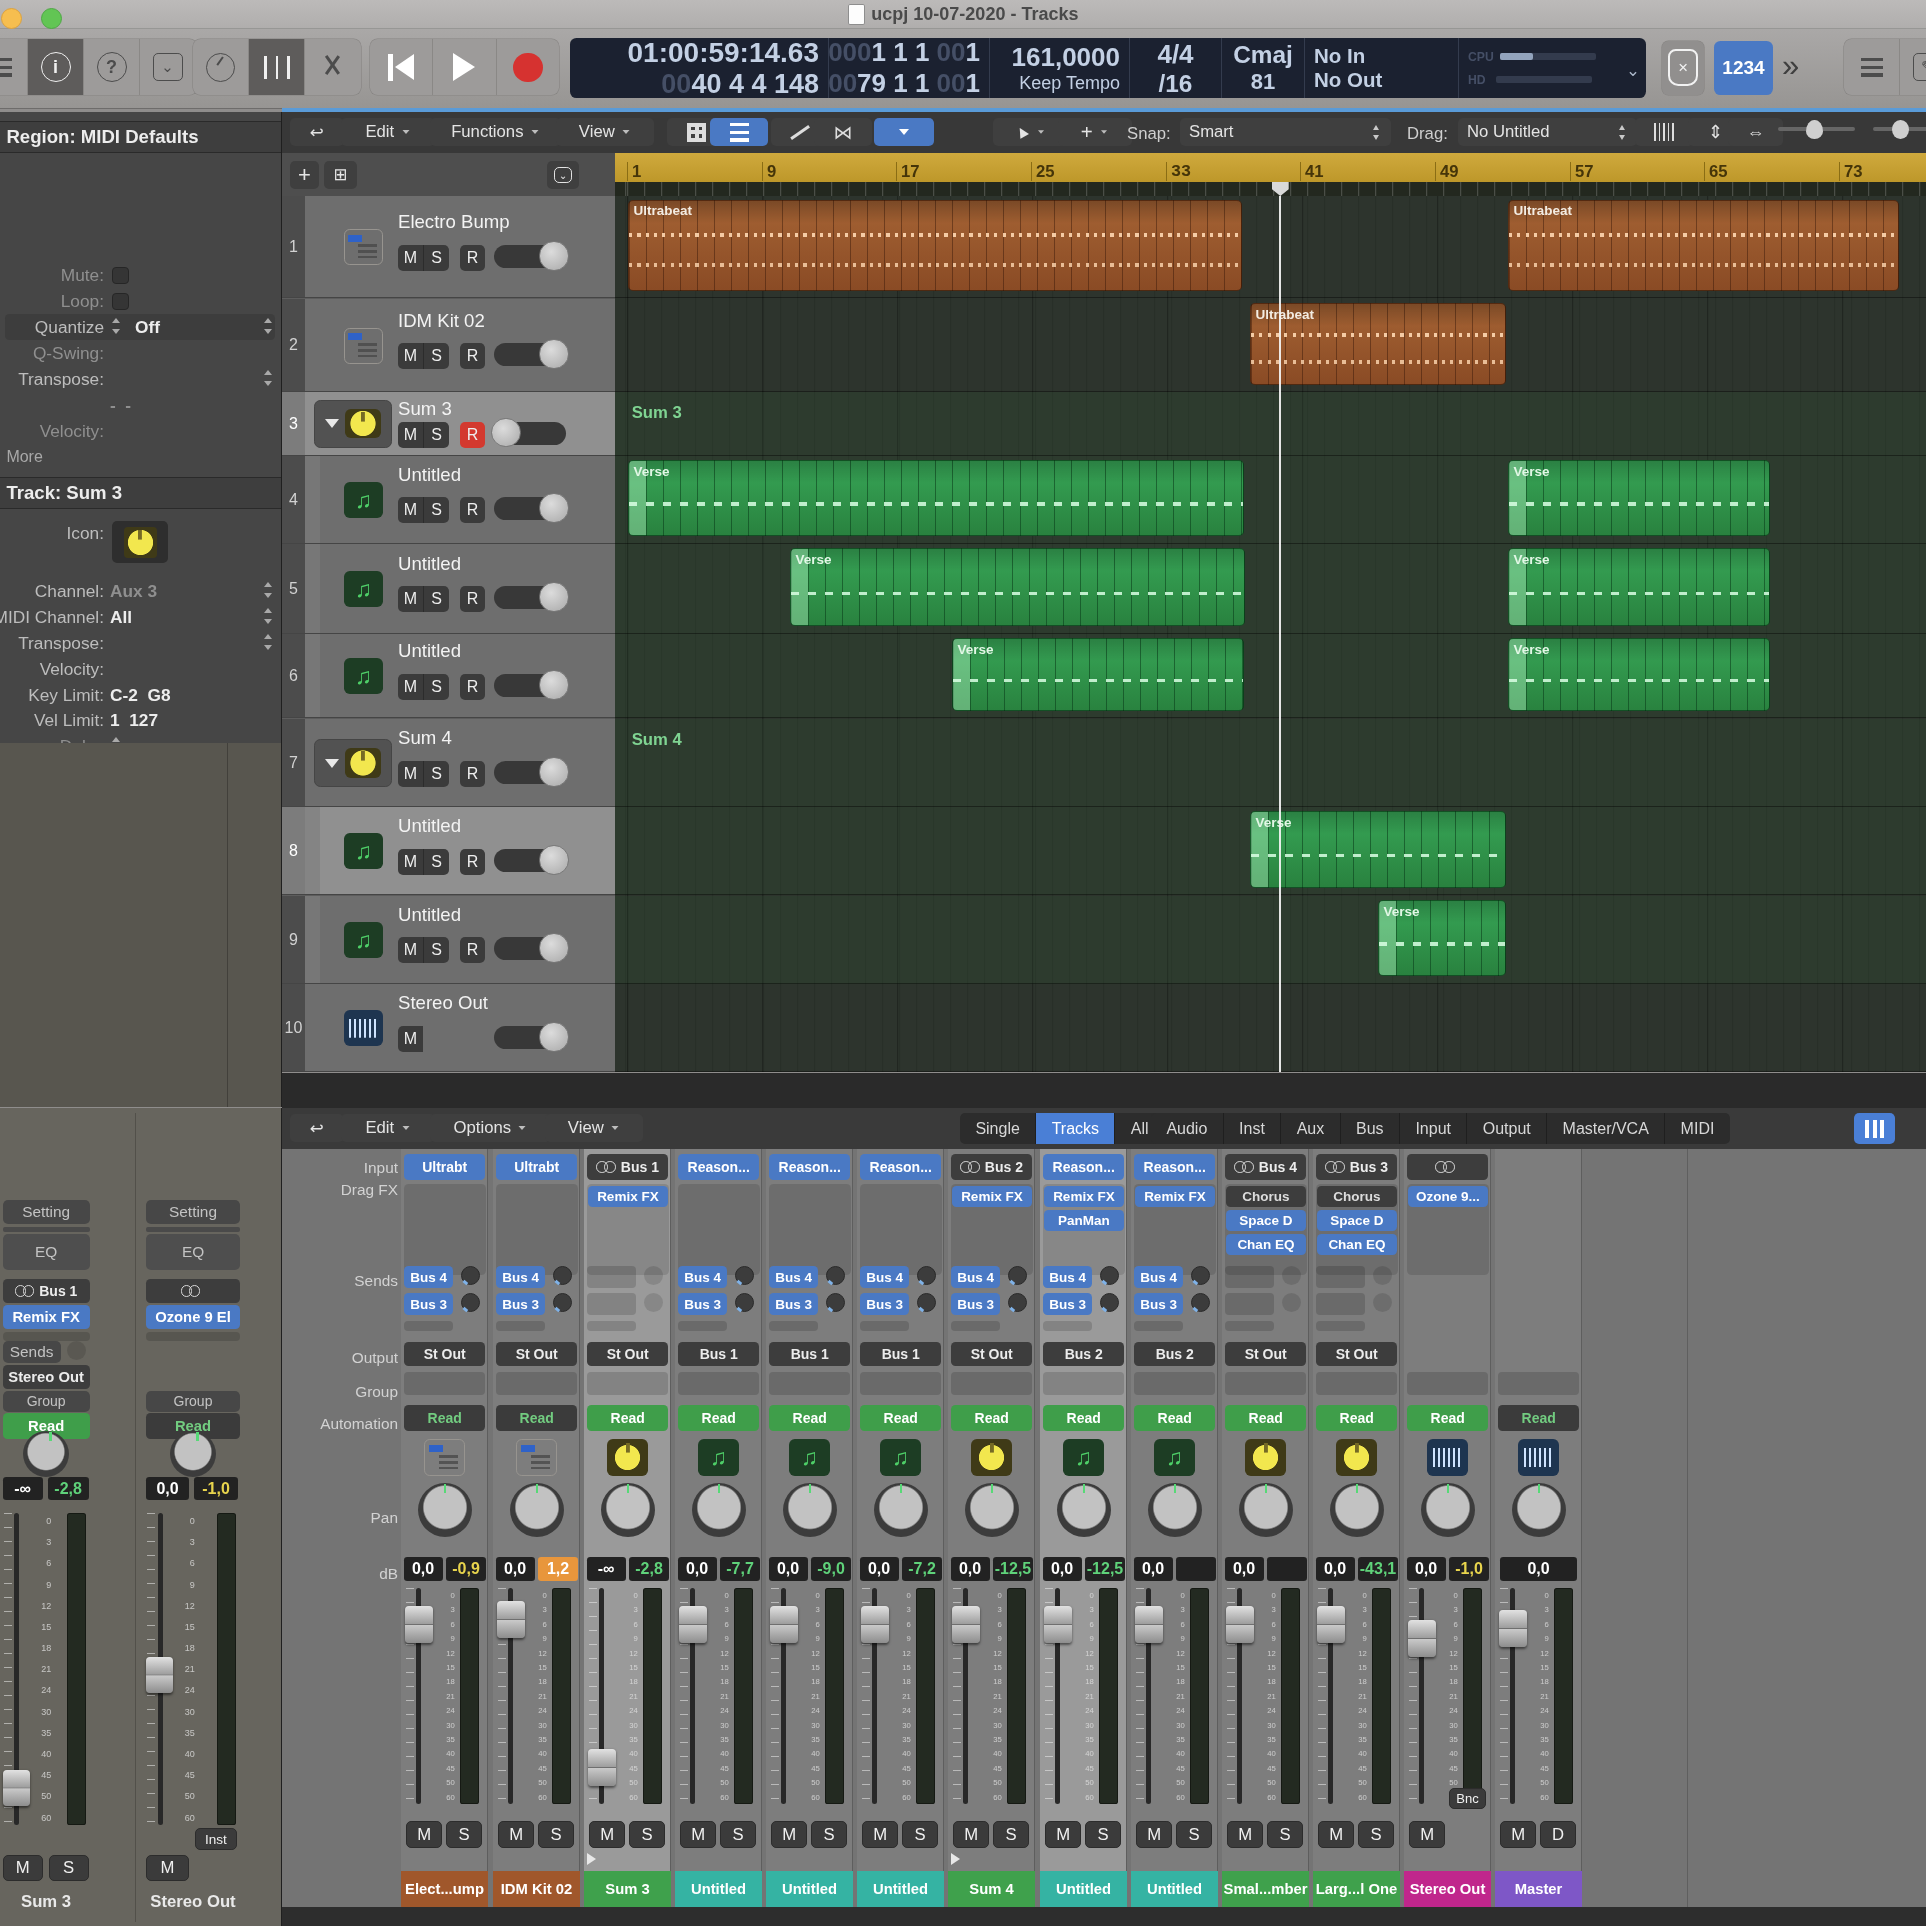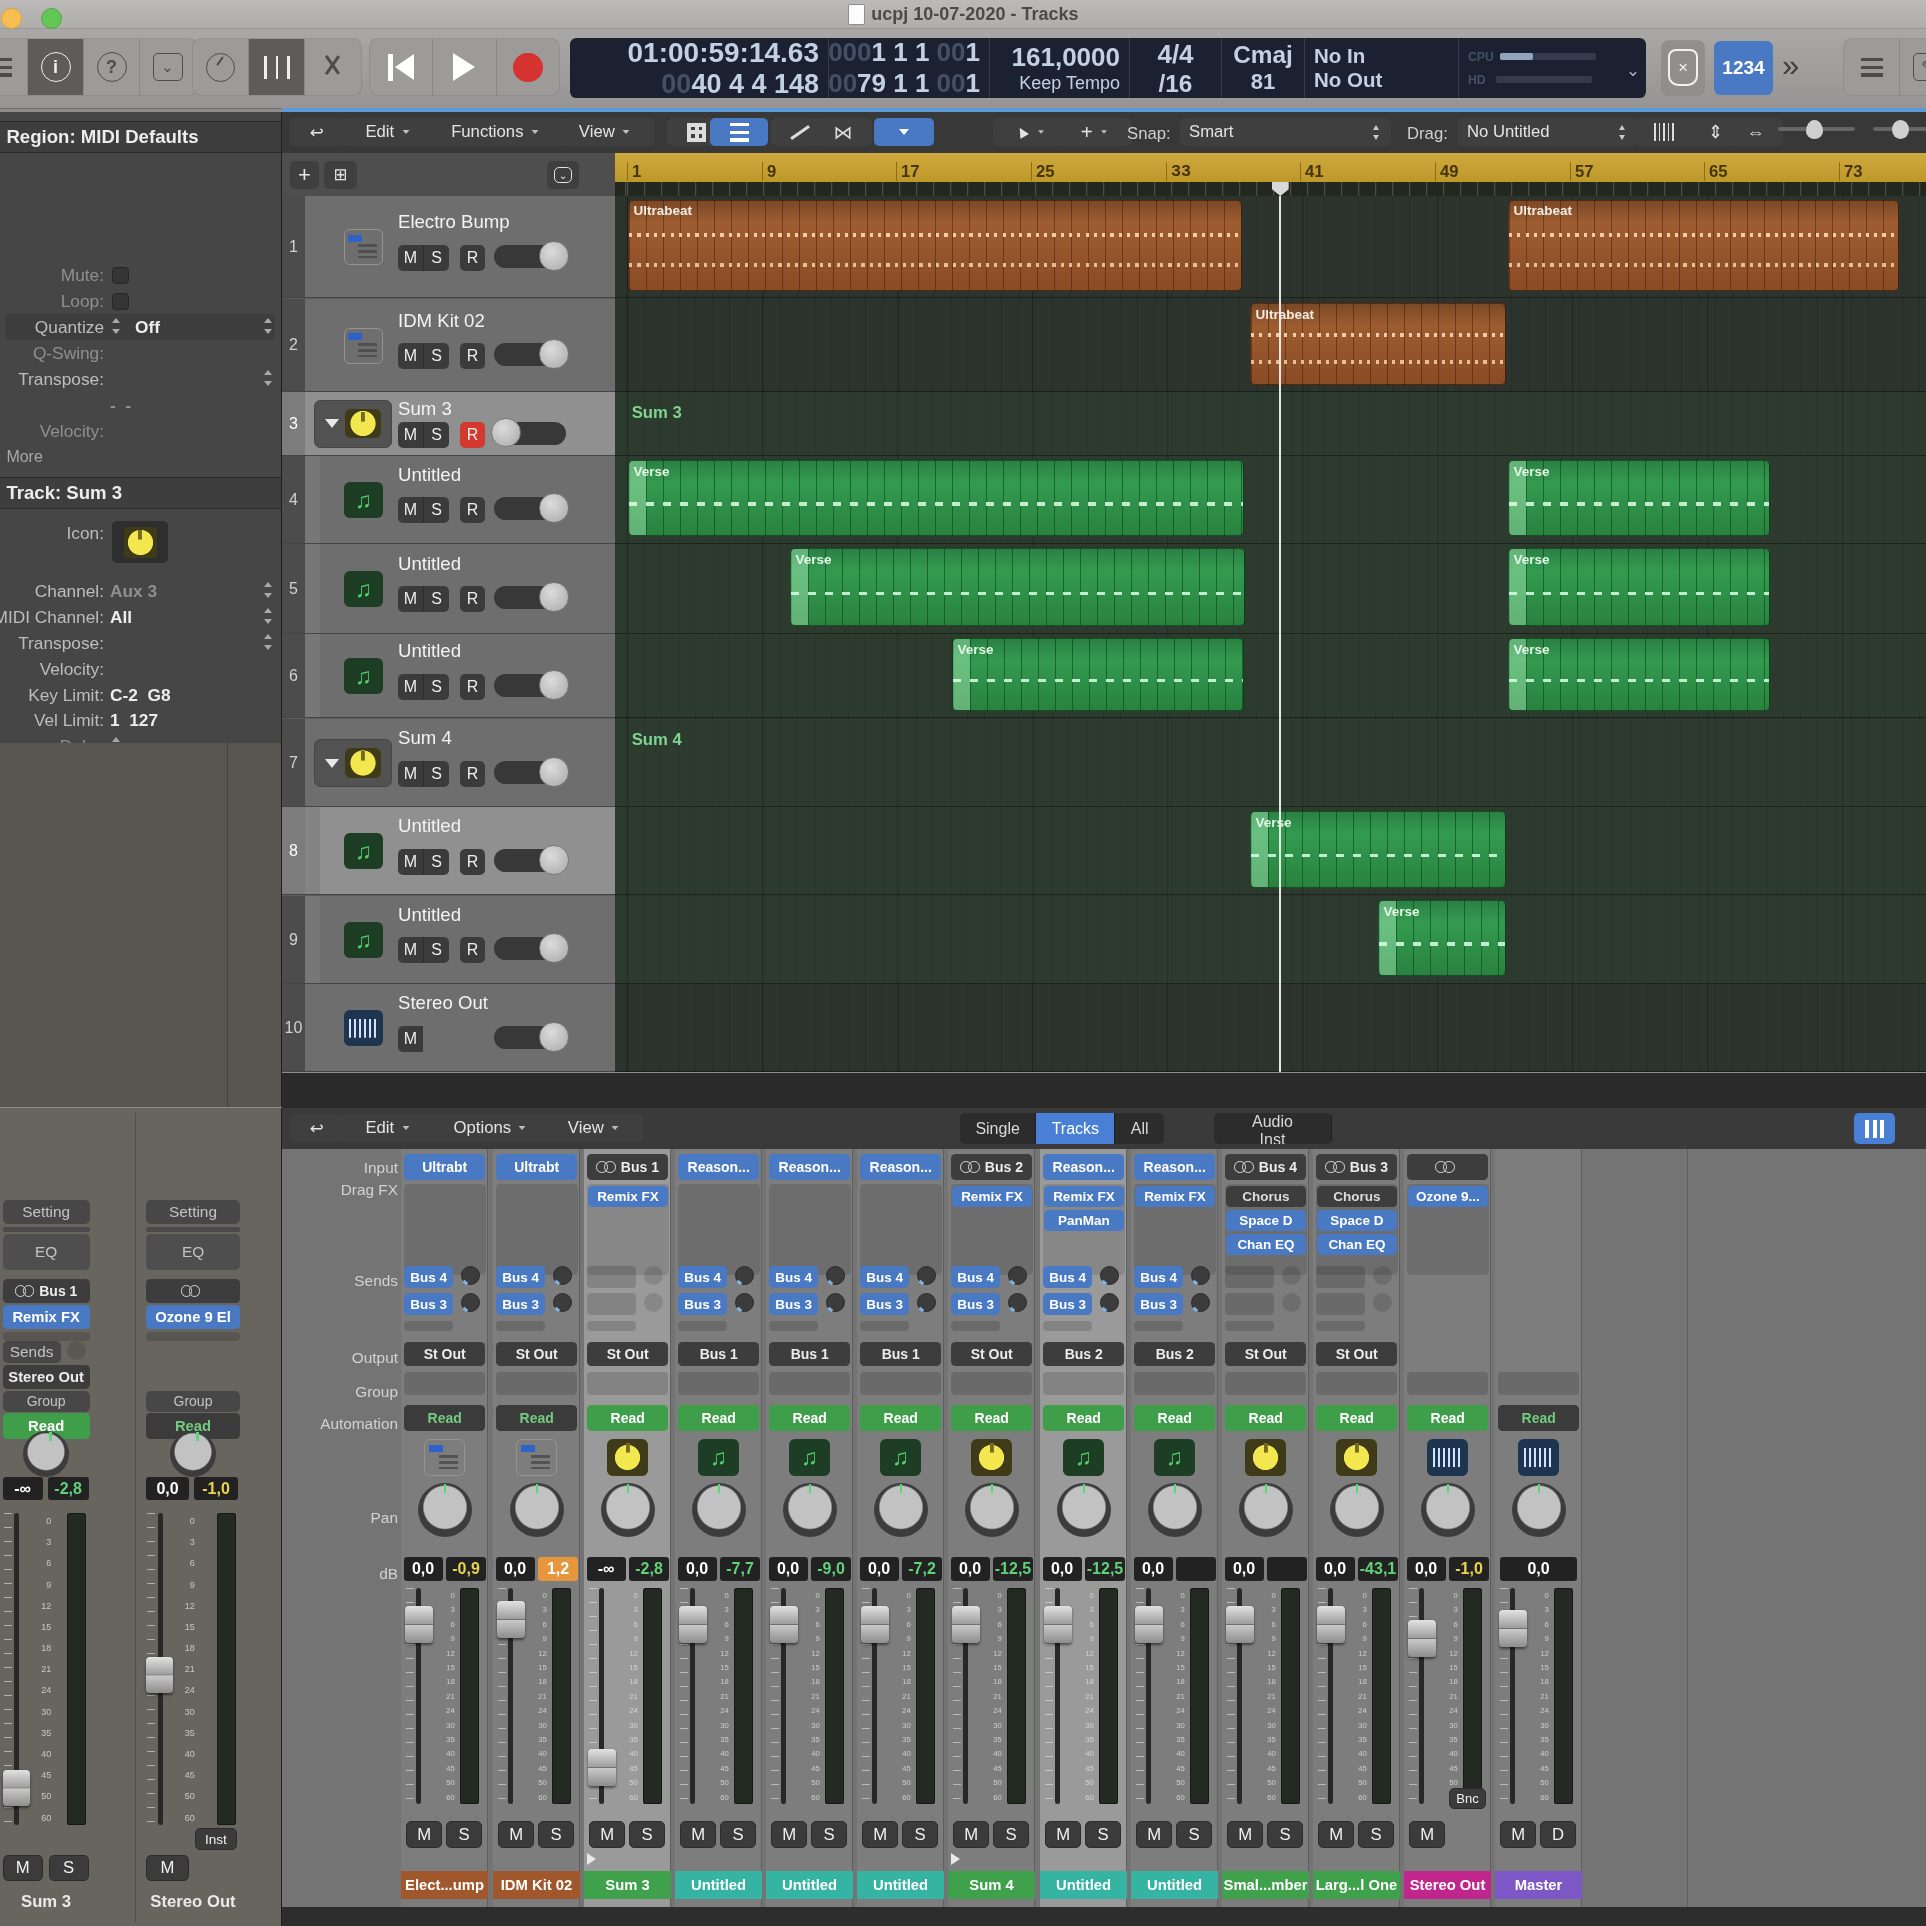--- a/index.html
+++ b/index.html
@@ -129,21 +129,21 @@
   .dbbox{position:absolute;height:24.4px;background:#222;border-radius:3.2px;color:#fff;font-size:16px;font-weight:bold;display:flex;align-items:center;justify-content:center;}
   .db-green{color:#5fd27a;} .db-yellow{color:#e8d44d;} .db-orange{background:#e8963c;color:#fff;}
   .ftrack{position:absolute;width:5.1px;background:#282828;border-radius:2.6px;}
   .fticks{position:absolute;width:7.7px;background:repeating-linear-gradient(180deg,rgba(235,235,235,.55) 0 1.3px,transparent 1.3px 14px);}
   .fcap{position:absolute;width:28px;height:37px;border-radius:3.9px;background:linear-gradient(#e2e2e2,#9e9e9e 48%,#6f6f6f 50%,#c9c9c9 52%,#8d8d8d);box-shadow:0 1.3px 2.6px rgba(0,0,0,.5);}
   .meter{position:absolute;width:19px;background:#232a21;border-radius:2.6px;border:0.6px solid rgba(0,0,0,.4);box-sizing:border-box;}
   .mscale{position:absolute;width:16.7px;}
   .mscale span{position:absolute;right:0;font-size:7.7px;color:#e6e6e6;opacity:.75;}
   .msb{position:absolute;width:36px;height:27px;background:#3b3b3b;border:0.6px solid #2c2c2c;box-sizing:border-box;border-radius:5.1px;color:#f0f0f0;font-size:16.7px;display:flex;align-items:center;justify-content:center;}
   .foldtri{position:absolute;width:0;height:0;border-top:6.4px solid transparent;border-bottom:6.4px solid transparent;border-left:9px solid #e8e8e8;}
-  .sname{position:absolute;left:0;width:87px;height:28px;display:flex;align-items:center;justify-content:center;font-size:14.8px;font-weight:bold;color:#fff;white-space:nowrap;overflow:hidden;}
+  .sname{position:absolute;left:0;width:87px;height:36px;display:flex;align-items:center;justify-content:center;font-size:14.8px;font-weight:bold;color:#fff;white-space:nowrap;overflow:hidden;}
   .stereoicon{display:inline-flex;margin-right:5.1px;}
   .stereoicon i{width:9.6px;height:9.6px;border:1.3px solid #d9d9d9;border-radius:50%;display:inline-block;}
   .stereoicon i+i{margin-left:-3.9px;}
 </style>
 </head>
 <body>
 
 <div id="root">
 
   <div id="titlebar">
@@ -607,21 +607,21 @@
       </div>
     <div class="btn" style="left:263px;width:80px;">
         <span>View</span>
         <span class="dncaret" style="transform:scale(.7);"></span>
       </div>
     <div class="tabgrp" style="left:678px;" id="tabs1">
         <div class="tab">Single</div>
         <div class="tab active">Tracks</div>
         <div class="tab">All</div>
       </div>
-    <div class="tabgrp" style="left:932px;flex-direction:column;" id="tabs2">
+    <div class="tabgrp" style="left:869px;" id="tabs2">
         <div class="tab">Audio</div>
         <div class="tab">Inst</div>
         <div class="tab">Aux</div>
         <div class="tab">Bus</div>
         <div class="tab">Input</div>
         <div class="tab">Output</div>
         <div class="tab">Master/VCA</div>
         <div class="tab">MIDI</div>
       </div>
     <div class="tabgrp" style="left:1572px;width:41px;">

